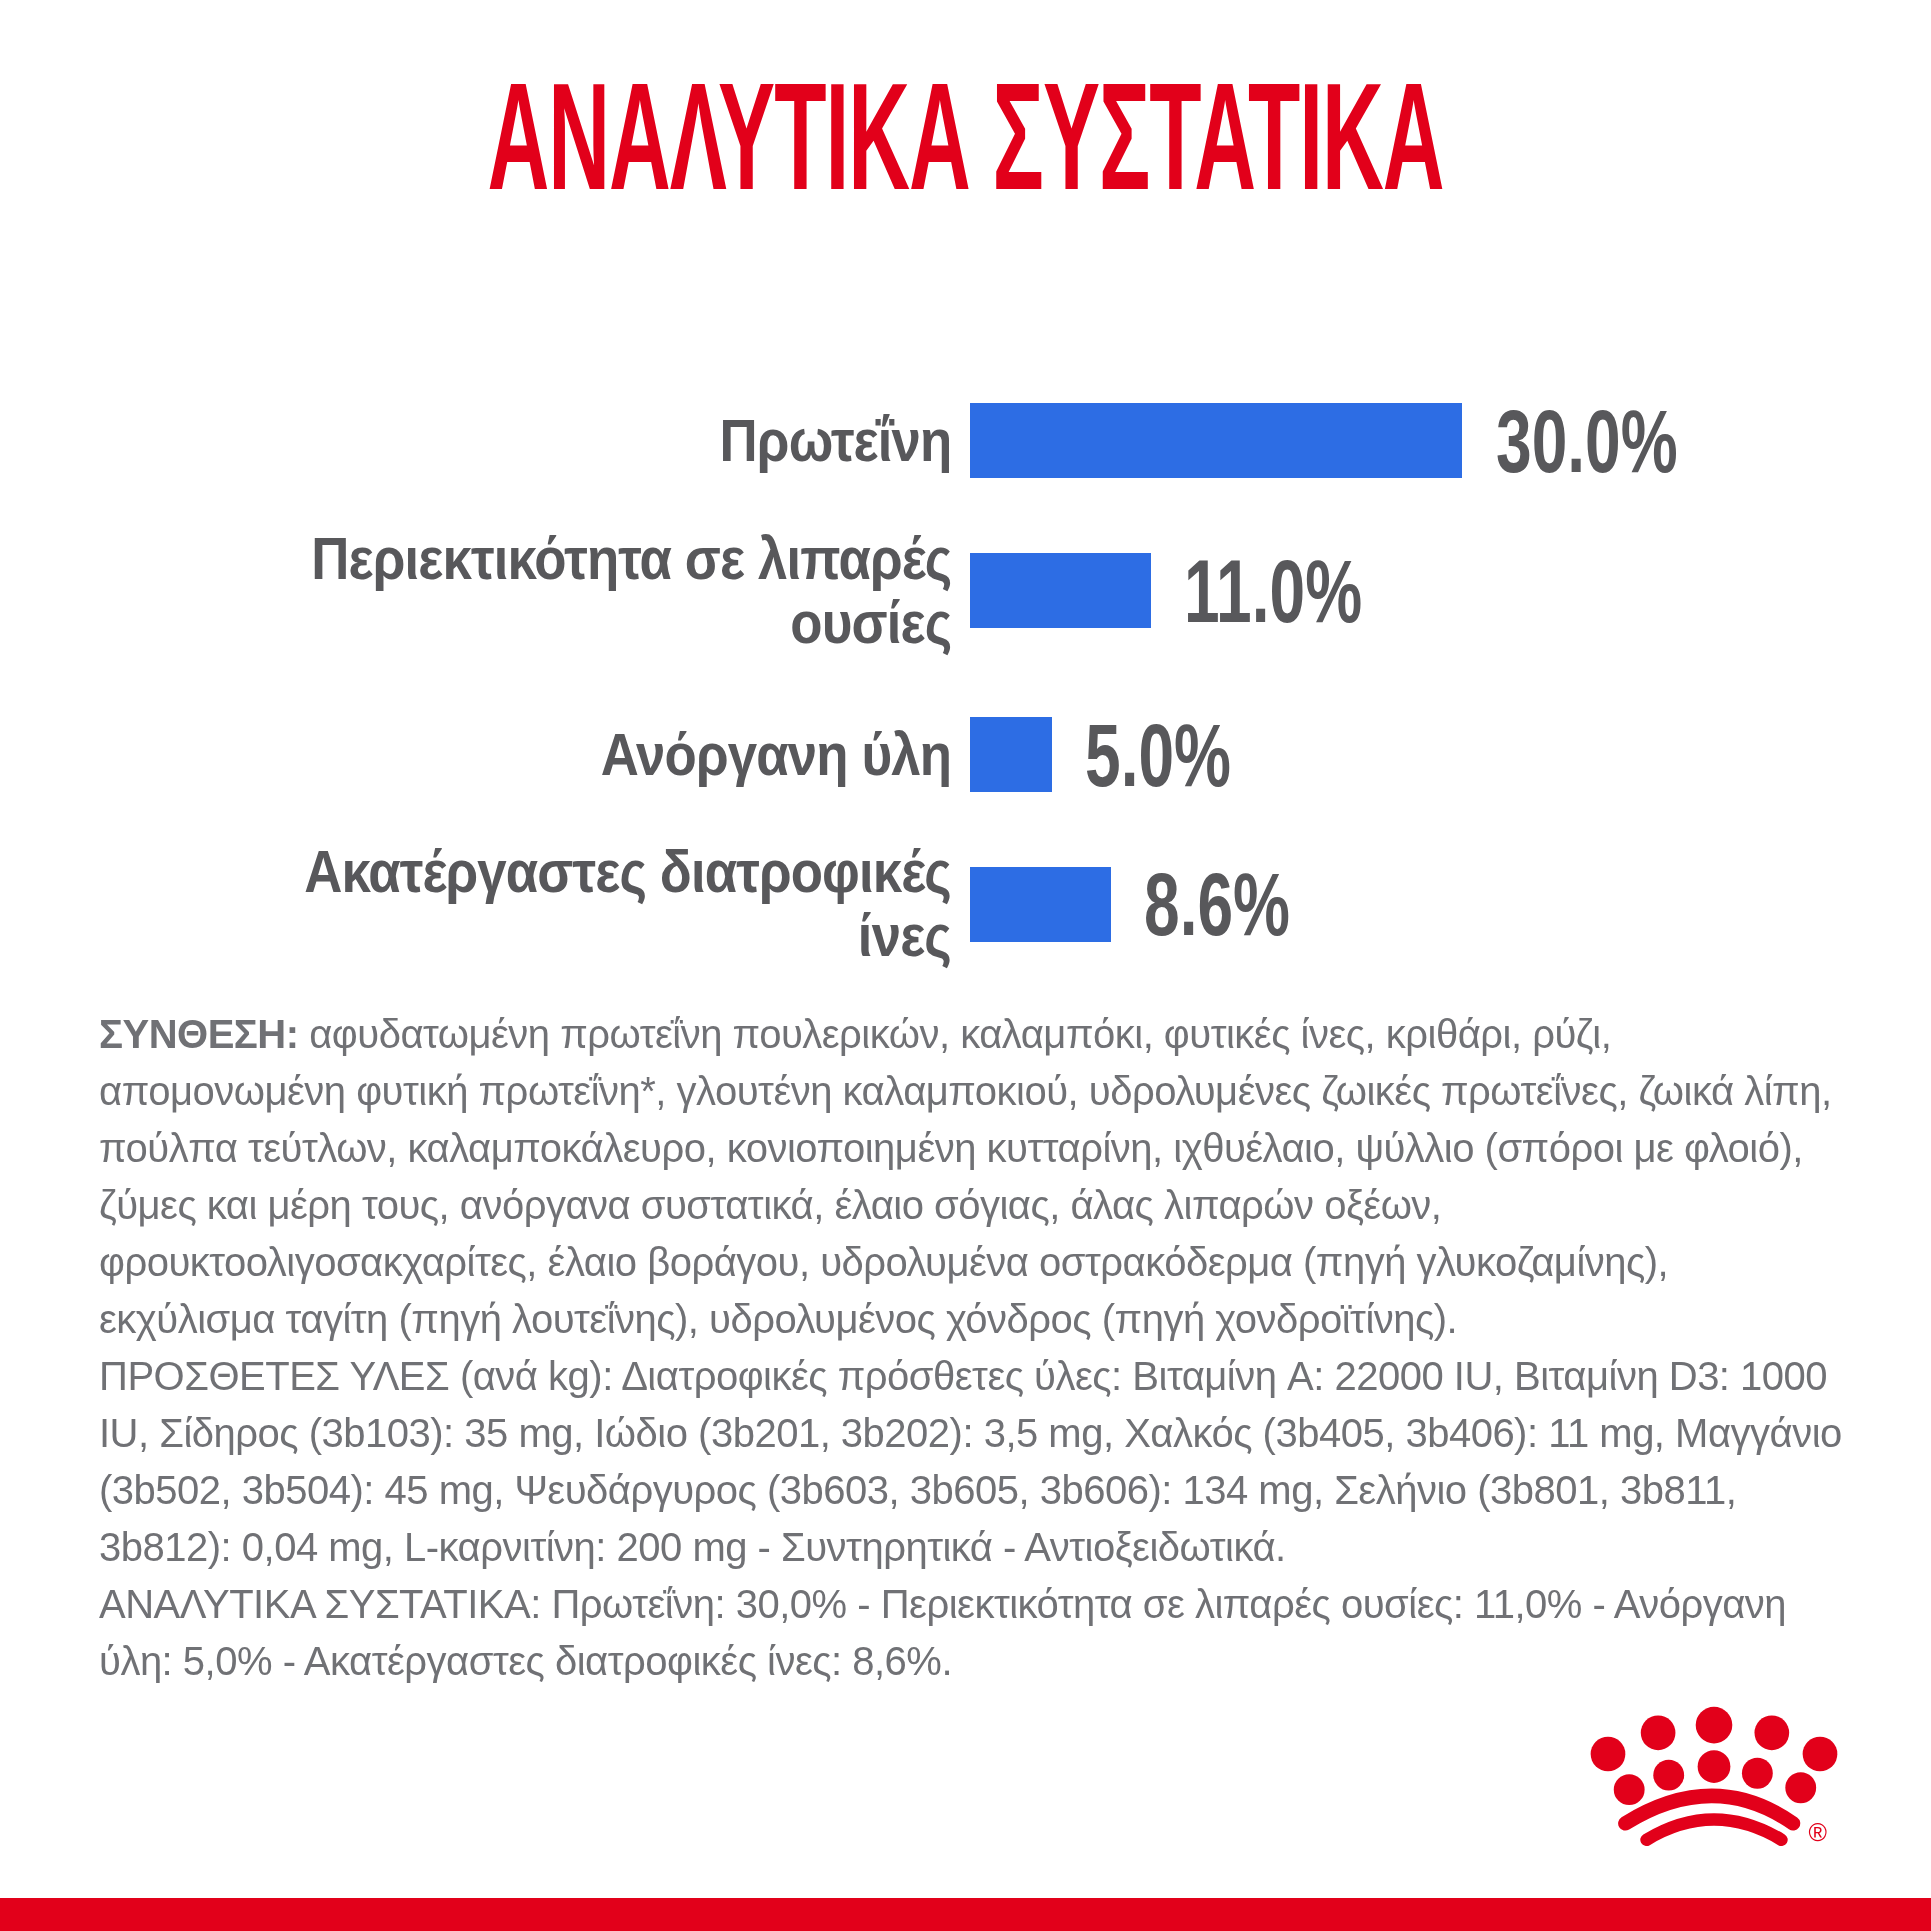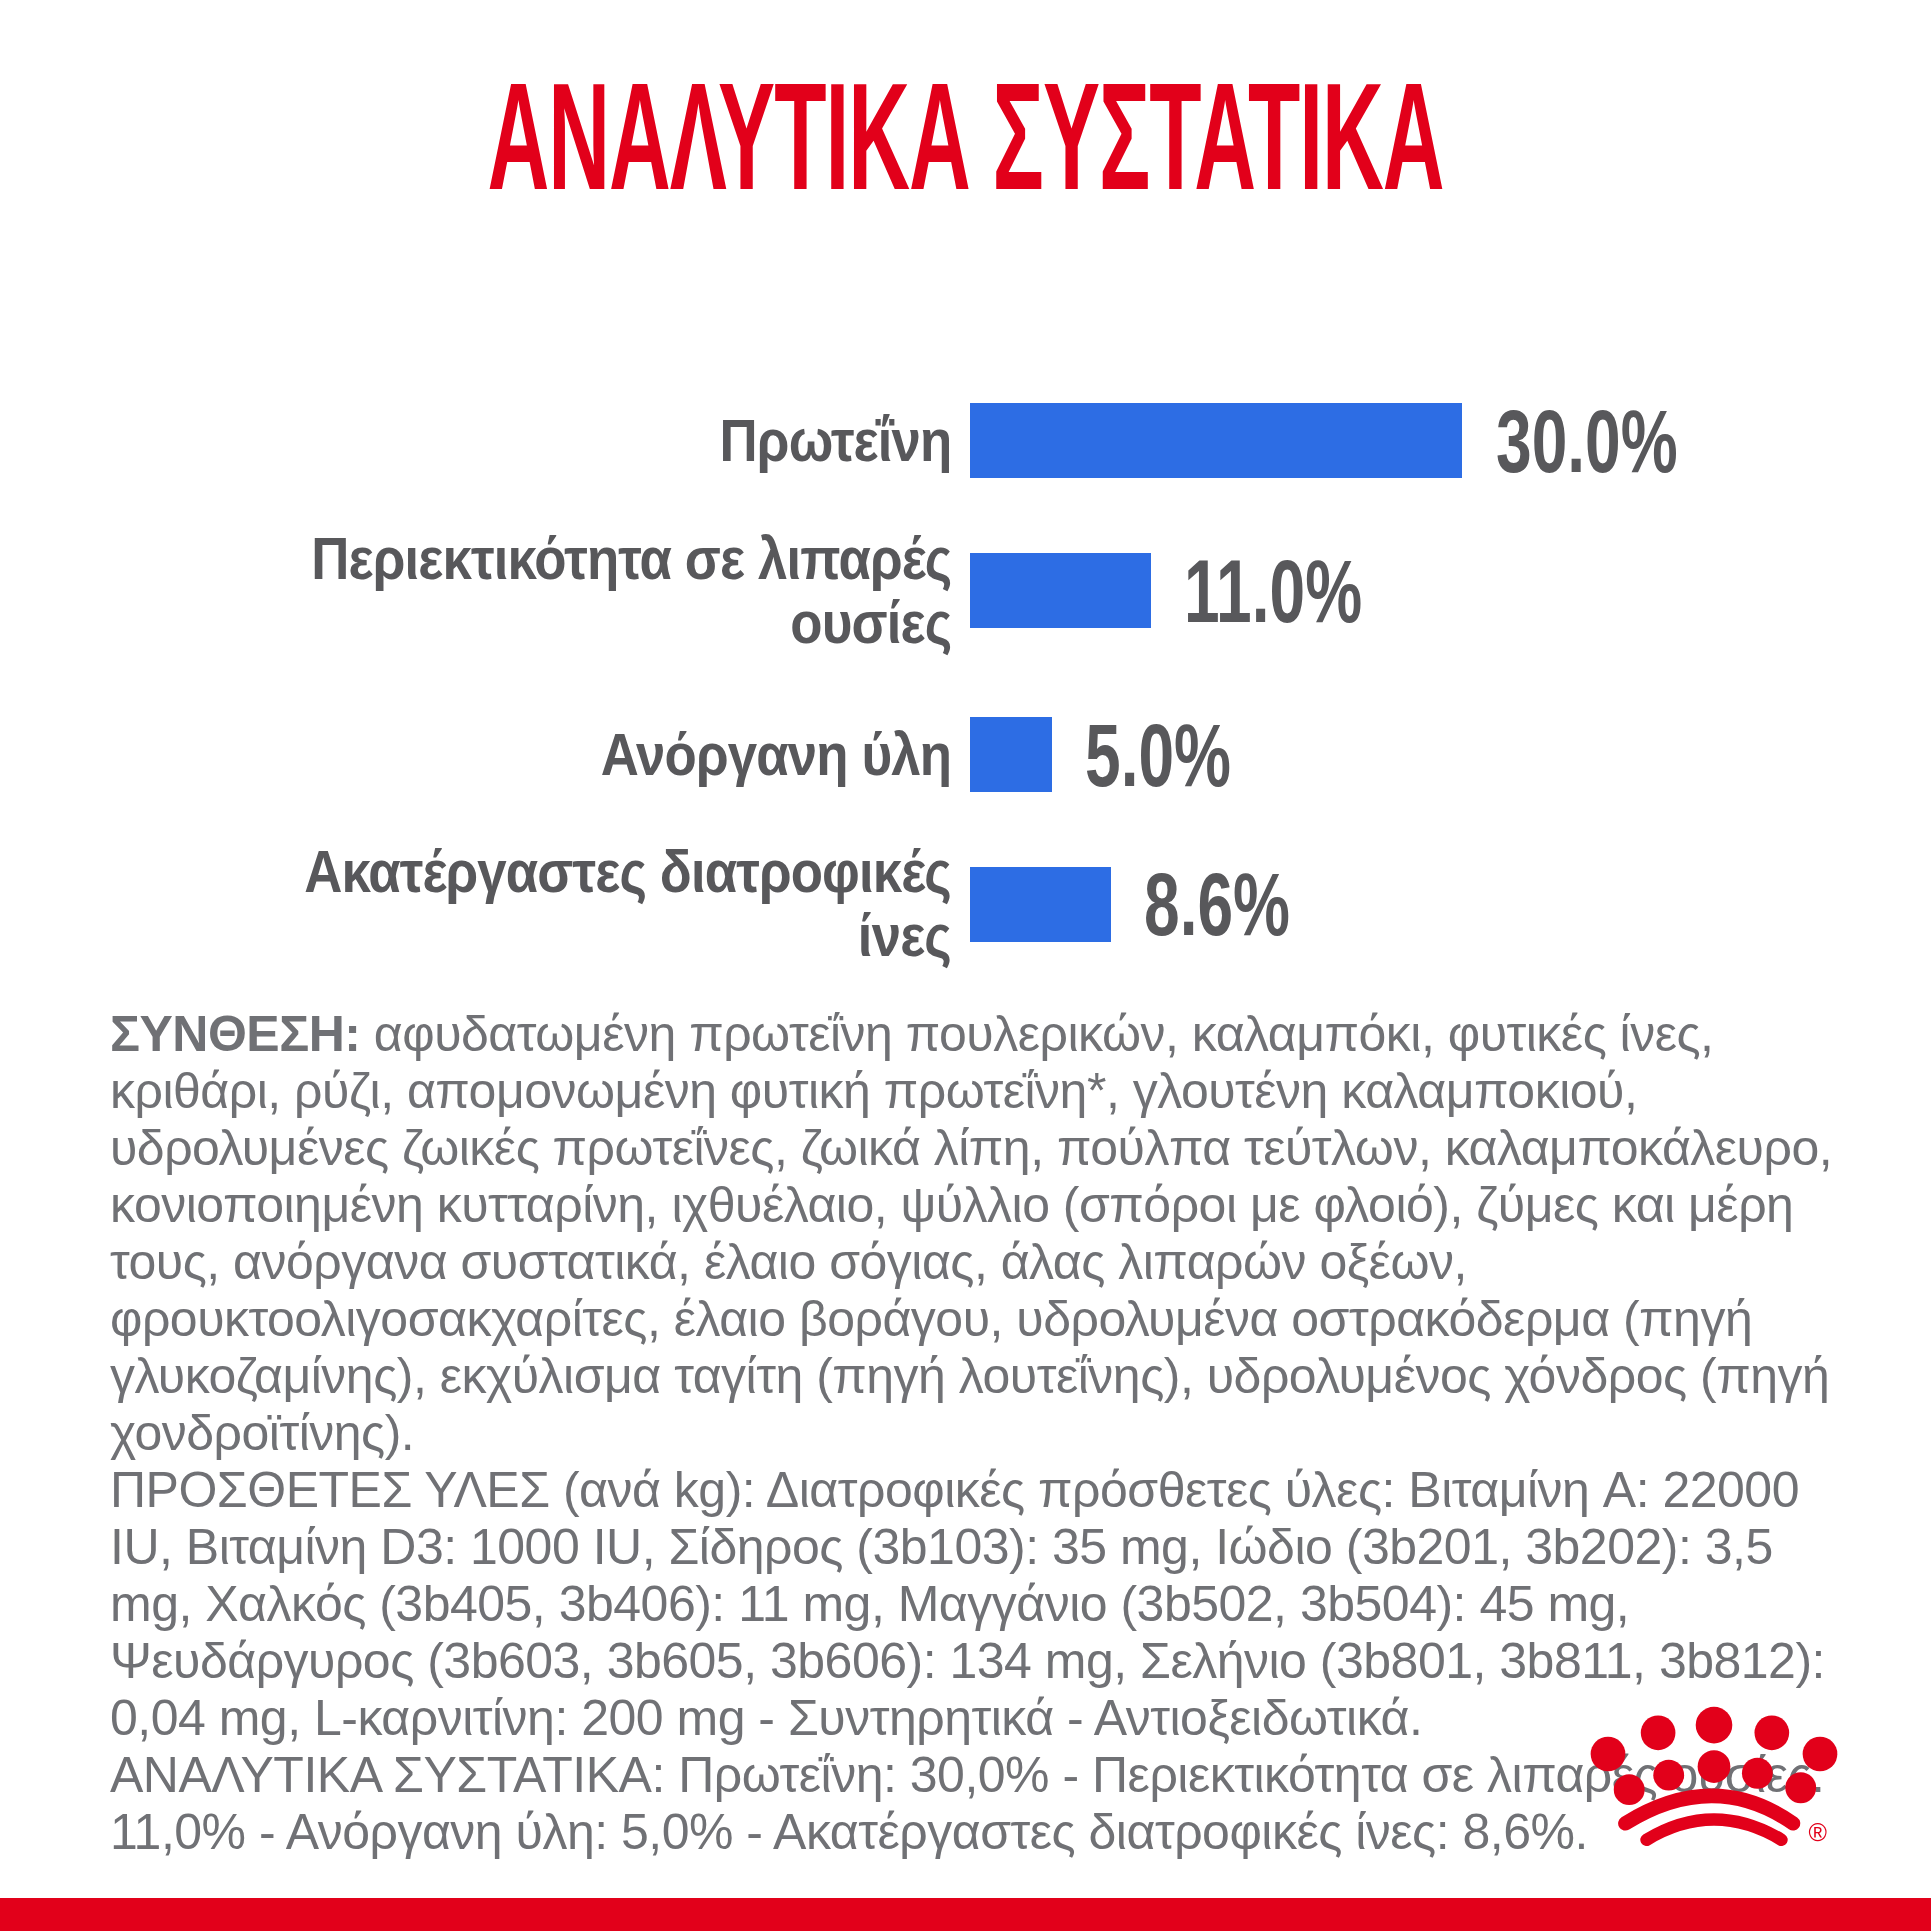--- a/index.html
+++ b/index.html
@@ -21,22 +21,22 @@
     font-size:60px; font-weight:bold; line-height:64px;
     letter-spacing:-1px; white-space:nowrap;
     transform:translateY(-50%) scaleX(0.88); transform-origin:right center;
   }
   .bar { position:absolute; left:970px; height:75px; }
   .bar-value {
     position:absolute; font-size:89px; font-weight:bold; white-space:nowrap;
     transform:translateY(-50%) scaleX(0.72); transform-origin:left center;
   }
   .composition {
-    position:absolute; left:110px; top:1006px; width:1748px;
-    font-size:50px; line-height:57px; letter-spacing:-0.5px;
+    position:absolute; left:99px; top:1006px; width:1748px;
+    font-size:40px; line-height:57px; letter-spacing:-0.5px;
   }
   .composition p { margin:0; }
   .composition b { font-weight:bold; }
   .bottom-bar { position:absolute; left:0; top:1898px; width:1931px; height:33px; }
   .crown { position:absolute; left:1574px; top:1701px; }
 </style>
 </head>
 <body>
 
 <div class="canvas">

